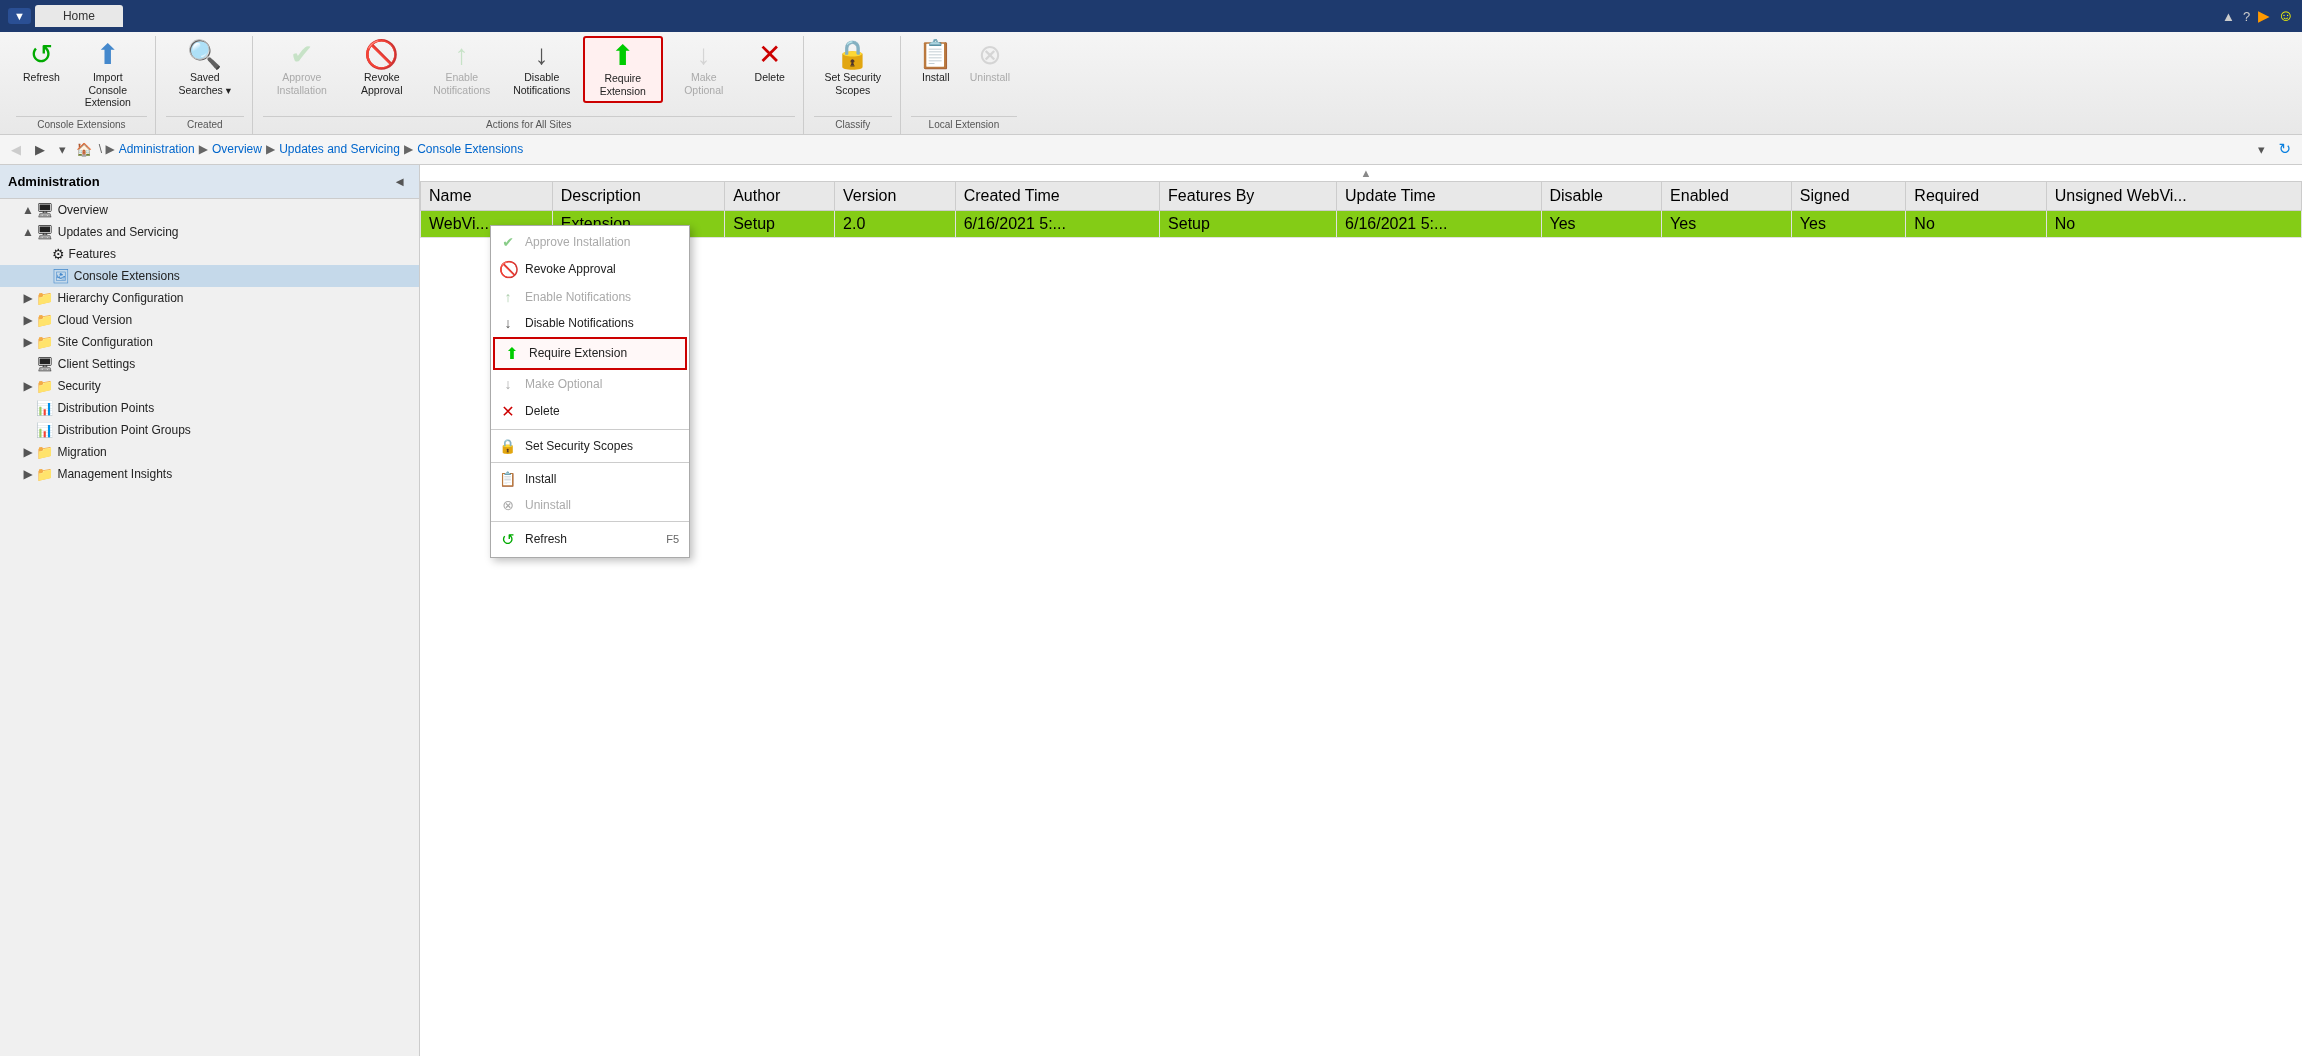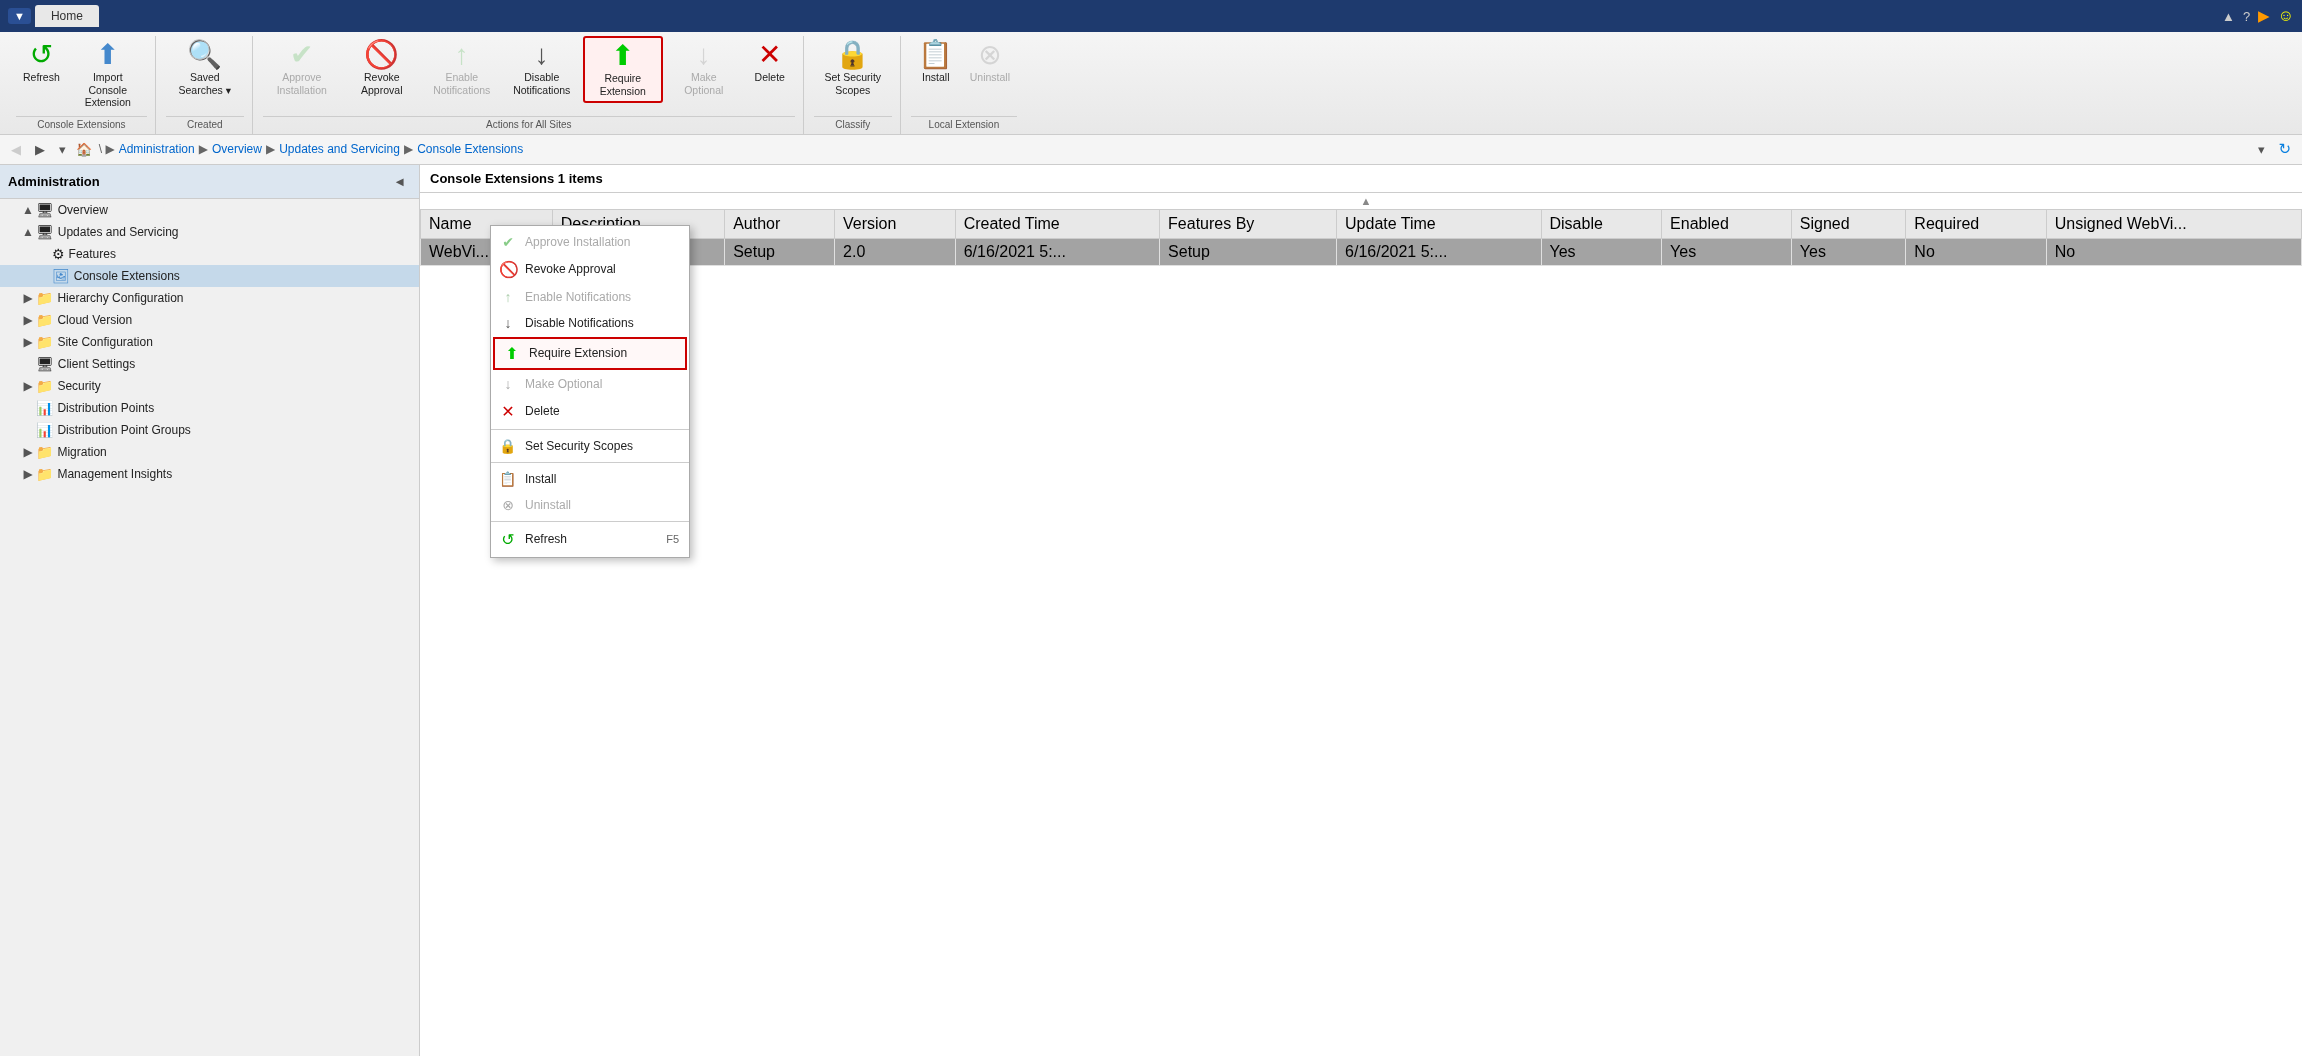--- a/index.html
+++ b/index.html
@@ -17,21 +17,21 @@
     .title-bar-icon {
       background: #2a4f94;
       border-radius: 3px;
       padding: 2px 6px;
       color: white;
       font-size: 11px;
       cursor: pointer;
     }
     .title-tab {
       background: #e8e8e8;
-      padding: 4px 16px;
+      padding: 4px 28px;
       font-size: 12px;
       border-radius: 3px 3px 0 0;
       color: #333;
     }
     .title-bar-right {
       margin-left: auto;
       display: flex;
       gap: 8px;
       align-items: center;
       color: #ccc;
@@ -193,21 +193,21 @@
       cursor: pointer;
     }
     .data-table td {
       border: 1px solid #e0e0e0;
       padding: 4px 8px;
       white-space: nowrap;
       overflow: hidden;
       text-overflow: ellipsis;
       max-width: 120px;
     }
-    .data-table tr.selected td { background: #a3a3a3; padding-left: 8px; }
+    .data-table tr.selected td { background: #84cc16; padding-left: 8px; }
 
     
     .context-menu {
       position: absolute;
       top: 60px;
       left: 70px;
       background: white;
       border: 1px solid #aaa;
       box-shadow: 3px 3px 8px rgba(0,0,0,0.25);
       z-index: 100;
@@ -435,23 +435,20 @@
     </div>
 
     <div class="tree-item indent1">
       <span class="expand">▶</span>
       <span class="icon">📁</span>
       <span class="text">Management Insights</span>
     </div>
   </div>
 
   <div class="right-panel">
-    <div class="panel-header">
-      <span>Console Extensions 1 items</span>
-    </div>
 
     <div style="height:16px; display:flex; align-items:center; justify-content:center; color:#888; font-size:11px; padding-left:10px;">▲</div>
 
     <table class="data-table">
       <thead>
         <tr>
           <th>Name</th>
           <th>Description</th>
           <th>Author</th>
           <th>Version</th>

